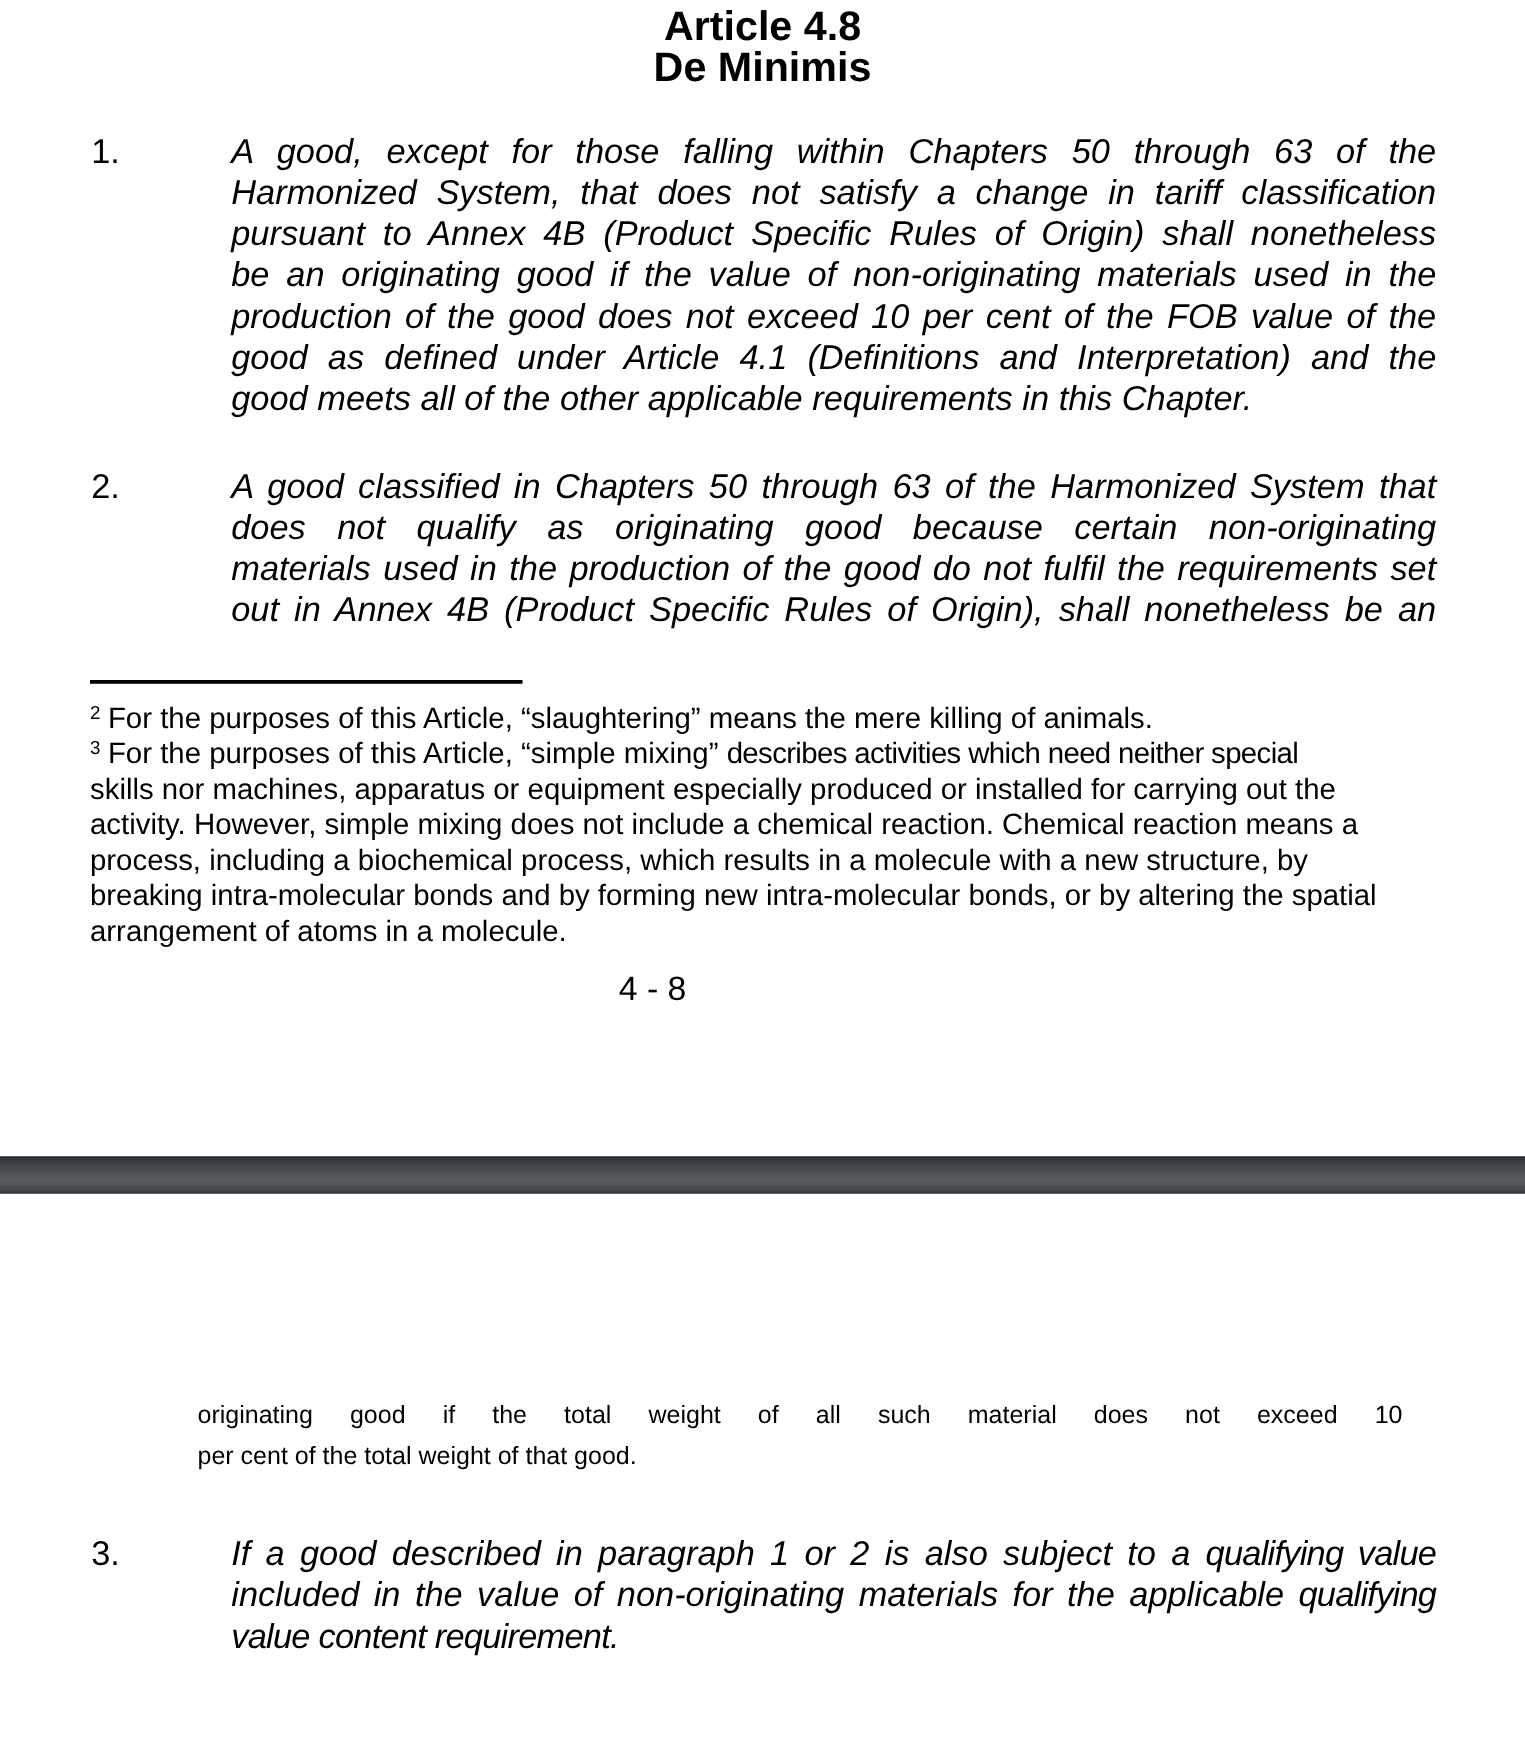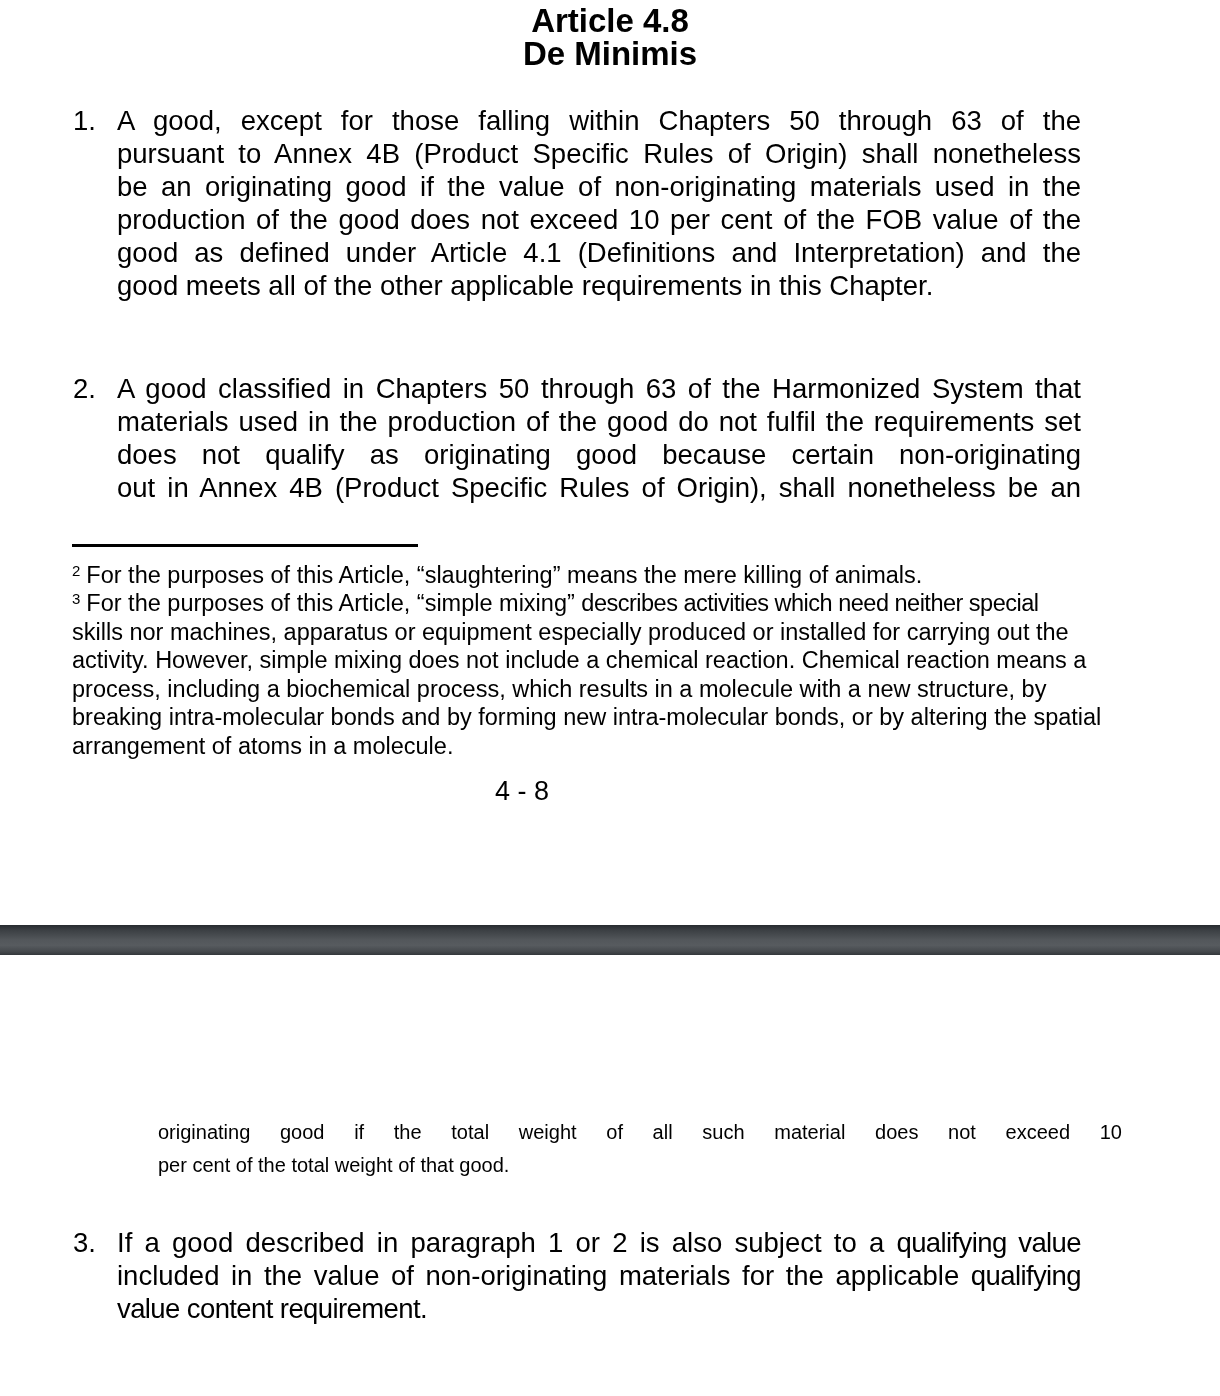--- a/index.html
+++ b/index.html
@@ -23,21 +23,21 @@
     line-height: 33px;
   }
 
   
   .para {
     font-size: 27.5px;
     line-height: 33px;
     width: 1049px;
   }
   .pnum { position: absolute; left: 0; top: 0; }
-  .pbody { margin-left: 44px; width: 964px; }
+  .pbody { margin-left: 112px; width: 964px; font-style: italic; }
   .jline { text-align: justify; text-align-last: justify; }
   .lline { text-align: right; text-align-last: left; }
   .cond { letter-spacing: -0.6px; }
 
   #para1 { top: 104px; left: 73px; }
   #para2 { top: 372px; left: 73px; }
 
   
   #fnrule { top: 544px; left: 72px; width: 346px; height: 3px; background: #000000; }
   .fnote {
@@ -85,34 +85,35 @@
 
 <div class="abs" id="title">
   <div>Article 4.8</div>
   <div>De Minimis</div>
 </div>
 
 <div class="abs para" id="para1">
   <span class="pnum">1.</span>
   <div class="pbody">
     <div class="jline">A good, except for those falling within Chapters 50 through 63 of the</div>
+    <div class="jline">Harmonized System, that does not satisfy a change in tariff classification</div>
     <div class="jline">pursuant to Annex 4B (Product Specific Rules of Origin) shall nonetheless</div>
     <div class="jline">be an originating good if the value of non-originating materials used in the</div>
     <div class="jline">production of the good does not exceed 10 per cent of the FOB value of the</div>
     <div class="jline">good as defined under Article 4.1 (Definitions and Interpretation) and the</div>
     <div class="lline">good meets all of the other applicable requirements in this Chapter.</div>
   </div>
 </div>
 
 <div class="abs para" id="para2">
   <span class="pnum">2.</span>
   <div class="pbody">
     <div class="jline">A good classified in Chapters 50 through 63 of the Harmonized System that</div>
+    <div class="jline">does not qualify as originating good because certain non-originating</div>
     <div class="jline">materials used in the production of the good do not fulfil the requirements set</div>
-    <div class="jline">does not qualify as originating good because certain non-originating</div>
     <div class="jline">out in Annex 4B (Product Specific Rules of Origin), shall nonetheless be an</div>
   </div>
 </div>
 
 <div class="abs" id="fnrule"></div>
 
 <div class="abs fnote" id="fn2">
   <div><sup>2</sup><span>For the purposes of this Article, “slaughtering” means the mere killing of animals.</span></div>
 </div>
 

